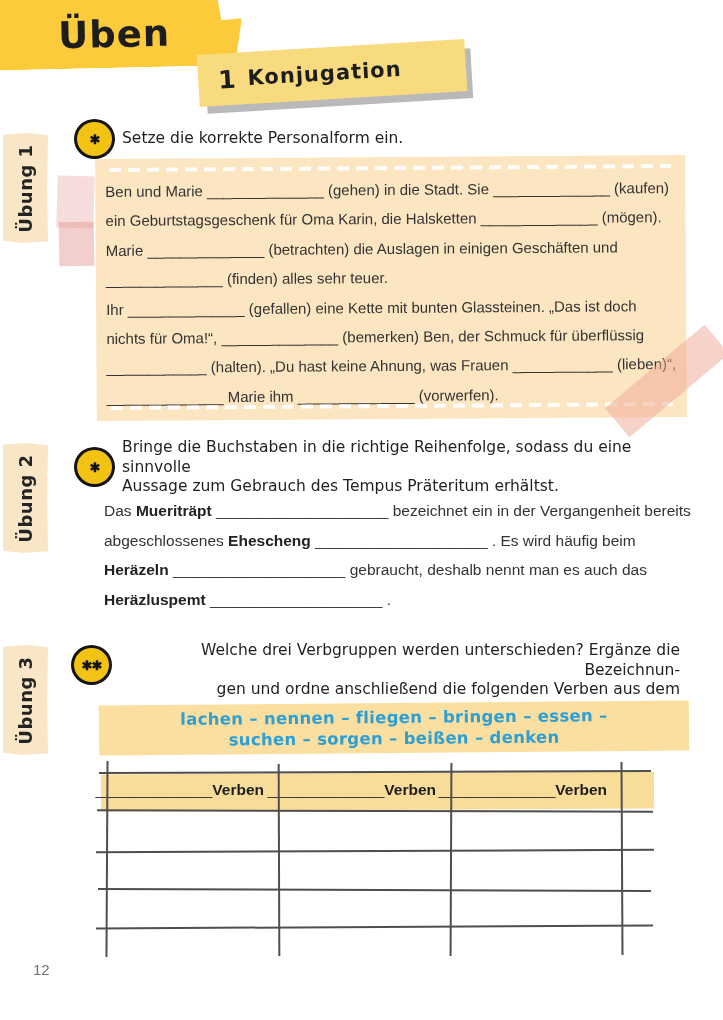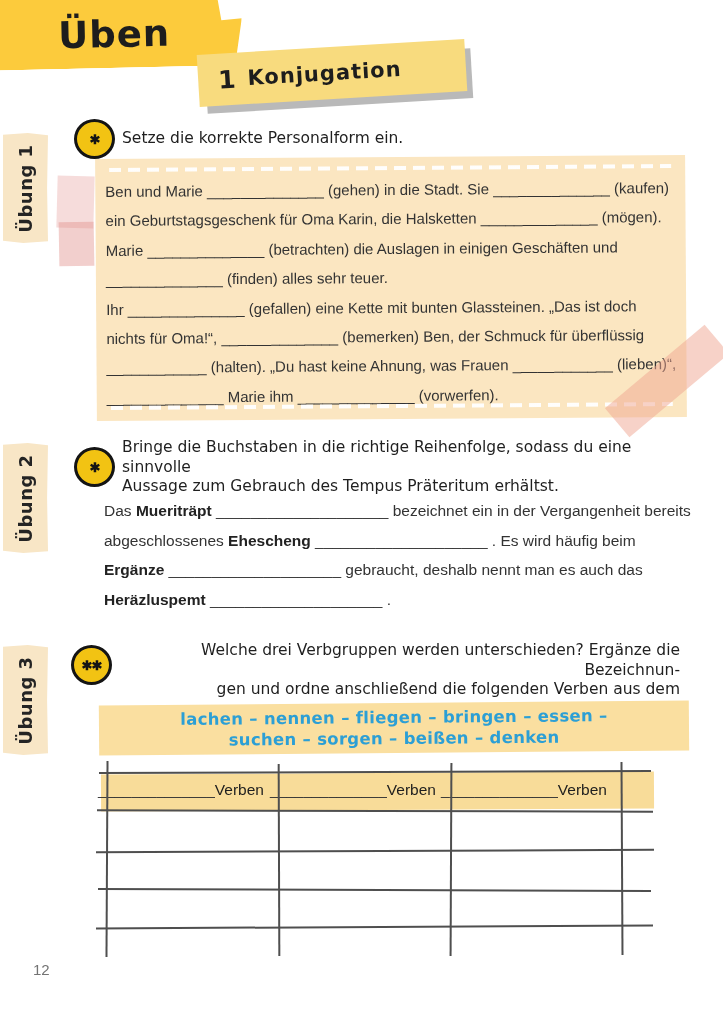--- a/index.html
+++ b/index.html
@@ -93,21 +93,21 @@
   }
   .thead-band { position:absolute; left:101px; top:773px; width:553px; height:37px;
     background:#F8DC99; transform:rotate(-0.3deg); }
   .hl { position:absolute; height:2px; background:#4f4f4f; }
   .vl { position:absolute; width:2px; background:#4f4f4f; }
   .thcell {
     position:absolute; top:781px; height:26px; display:flex; align-items:baseline;
     justify-content:flex-end; padding-right:14px; font-size:15px; color:#333;
   }
   .thcell .blank { letter-spacing:0; }
-  .thcell .vlabel { font-weight:normal; color:#1e1e1e; font-size:15.5px;text-align:center; }
+  .thcell .vlabel { font-weight:bold; color:#1e1e1e; font-size:15.5px;text-align:center; }
 
   .pagenum { position:absolute; left:33px; top:961px; font-size:15px; color:#737373; }
 </style>
 </head>
 <body>
 
 <div class="page">
 
   <div class="uben-banner">
     <div class="title">Üben</div>
@@ -153,21 +153,21 @@
   <div class="badge" style="left:74px; top:447px;">
     <span>✱</span>
   </div>
   <div class="instr" style="left:122px; top:438px; width:550px;">
     <div>Bringe die Buchstaben in die richtige Reihenfolge, sodass du eine sinnvolle</div>
     <div>Aussage zum Gebrauch des Tempus Präteritum erhältst.</div>
   </div>
   <div class="ex2-body">
     <div class="ex2-line"><span>Das </span><span class="bold">Mueriträpt</span><span> ____________________ bezeichnet ein in der Vergangenheit bereits</span></div>
     <div class="ex2-line"><span>abgeschlossenes </span><span class="bold">Ehescheng</span><span> ____________________ . Es wird häufig beim</span></div>
-    <div class="ex2-line"><span class="bold">Ergänze</span><span> ____________________ gebraucht, deshalb nennt man es auch das</span></div>
+    <div class="ex2-line"><span class="bold">Heräzeln</span><span> ____________________ gebraucht, deshalb nennt man es auch das</span></div>
     <div class="ex2-line"><span class="bold">Heräzluspemt</span><span> ____________________ .</span></div>
   </div>
 
   <div class="badge" style="left:71px; top:645px;">
     <span>✱✱</span>
   </div>
   <div class="instr" style="left:120px; top:641px; width:560px;text-align:right;">
     <div>Welche drei Verbgruppen werden unterschieden? Ergänze die Bezeichnun-</div>
     <div>gen und ordne anschließend die folgenden Verben aus dem Wortspeicher</div>
     <div>richtig ein.</div>

